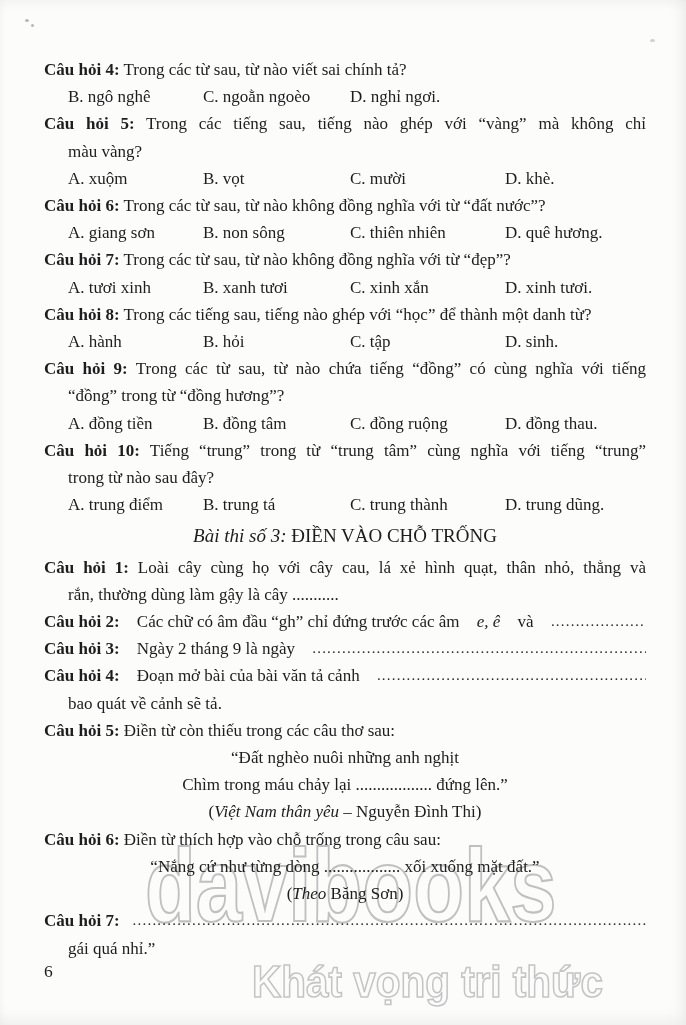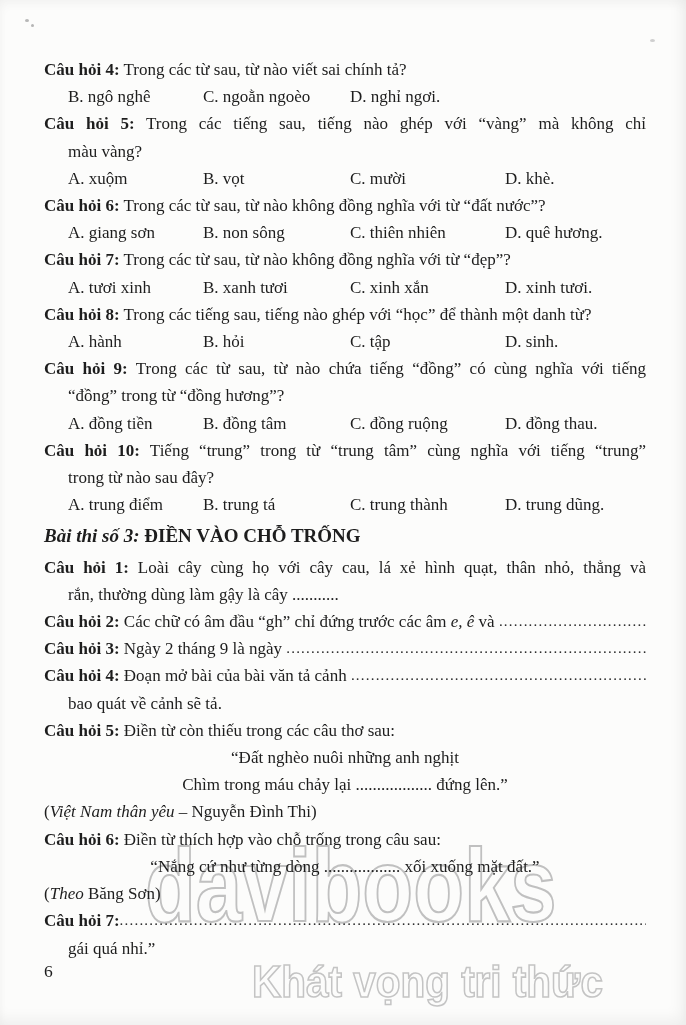--- a/index.html
+++ b/index.html
@@ -27,31 +27,31 @@
   .jline { text-align: justify; text-align-last: justify; white-space: nowrap; }
   
   .cont { margin-left: 24px; }
   
   .opts {
     display: grid;
     grid-template-columns: 135px 147px 155px auto;
     margin-left: 24px;
   }
   .title {
-    text-align: left;
-    font-weight: bold;
+    text-align: center;
+    font-weight: normal;
     font-size: 19px;
     margin: 4px 0;
   }
   .title i { font-style: italic; }
   .center { text-align: center; }
-  .right { text-align: left; }
+  .right { text-align: center; }
   .right span, .right i { white-space: pre; }
   
-  .fx { display: flex; align-items: flex-start; }
+  .fx { display: flex; align-items: flex-start; gap: 13px; }
   .fx span, .fx b, .fx i { white-space: pre; }
   .leader {
     flex: 1 1 auto;
     overflow: hidden;
     white-space: nowrap;
     letter-spacing: 1.2px;
     font-size: 15px;
     color: #2a2a2a;
   }
   .page-number {

